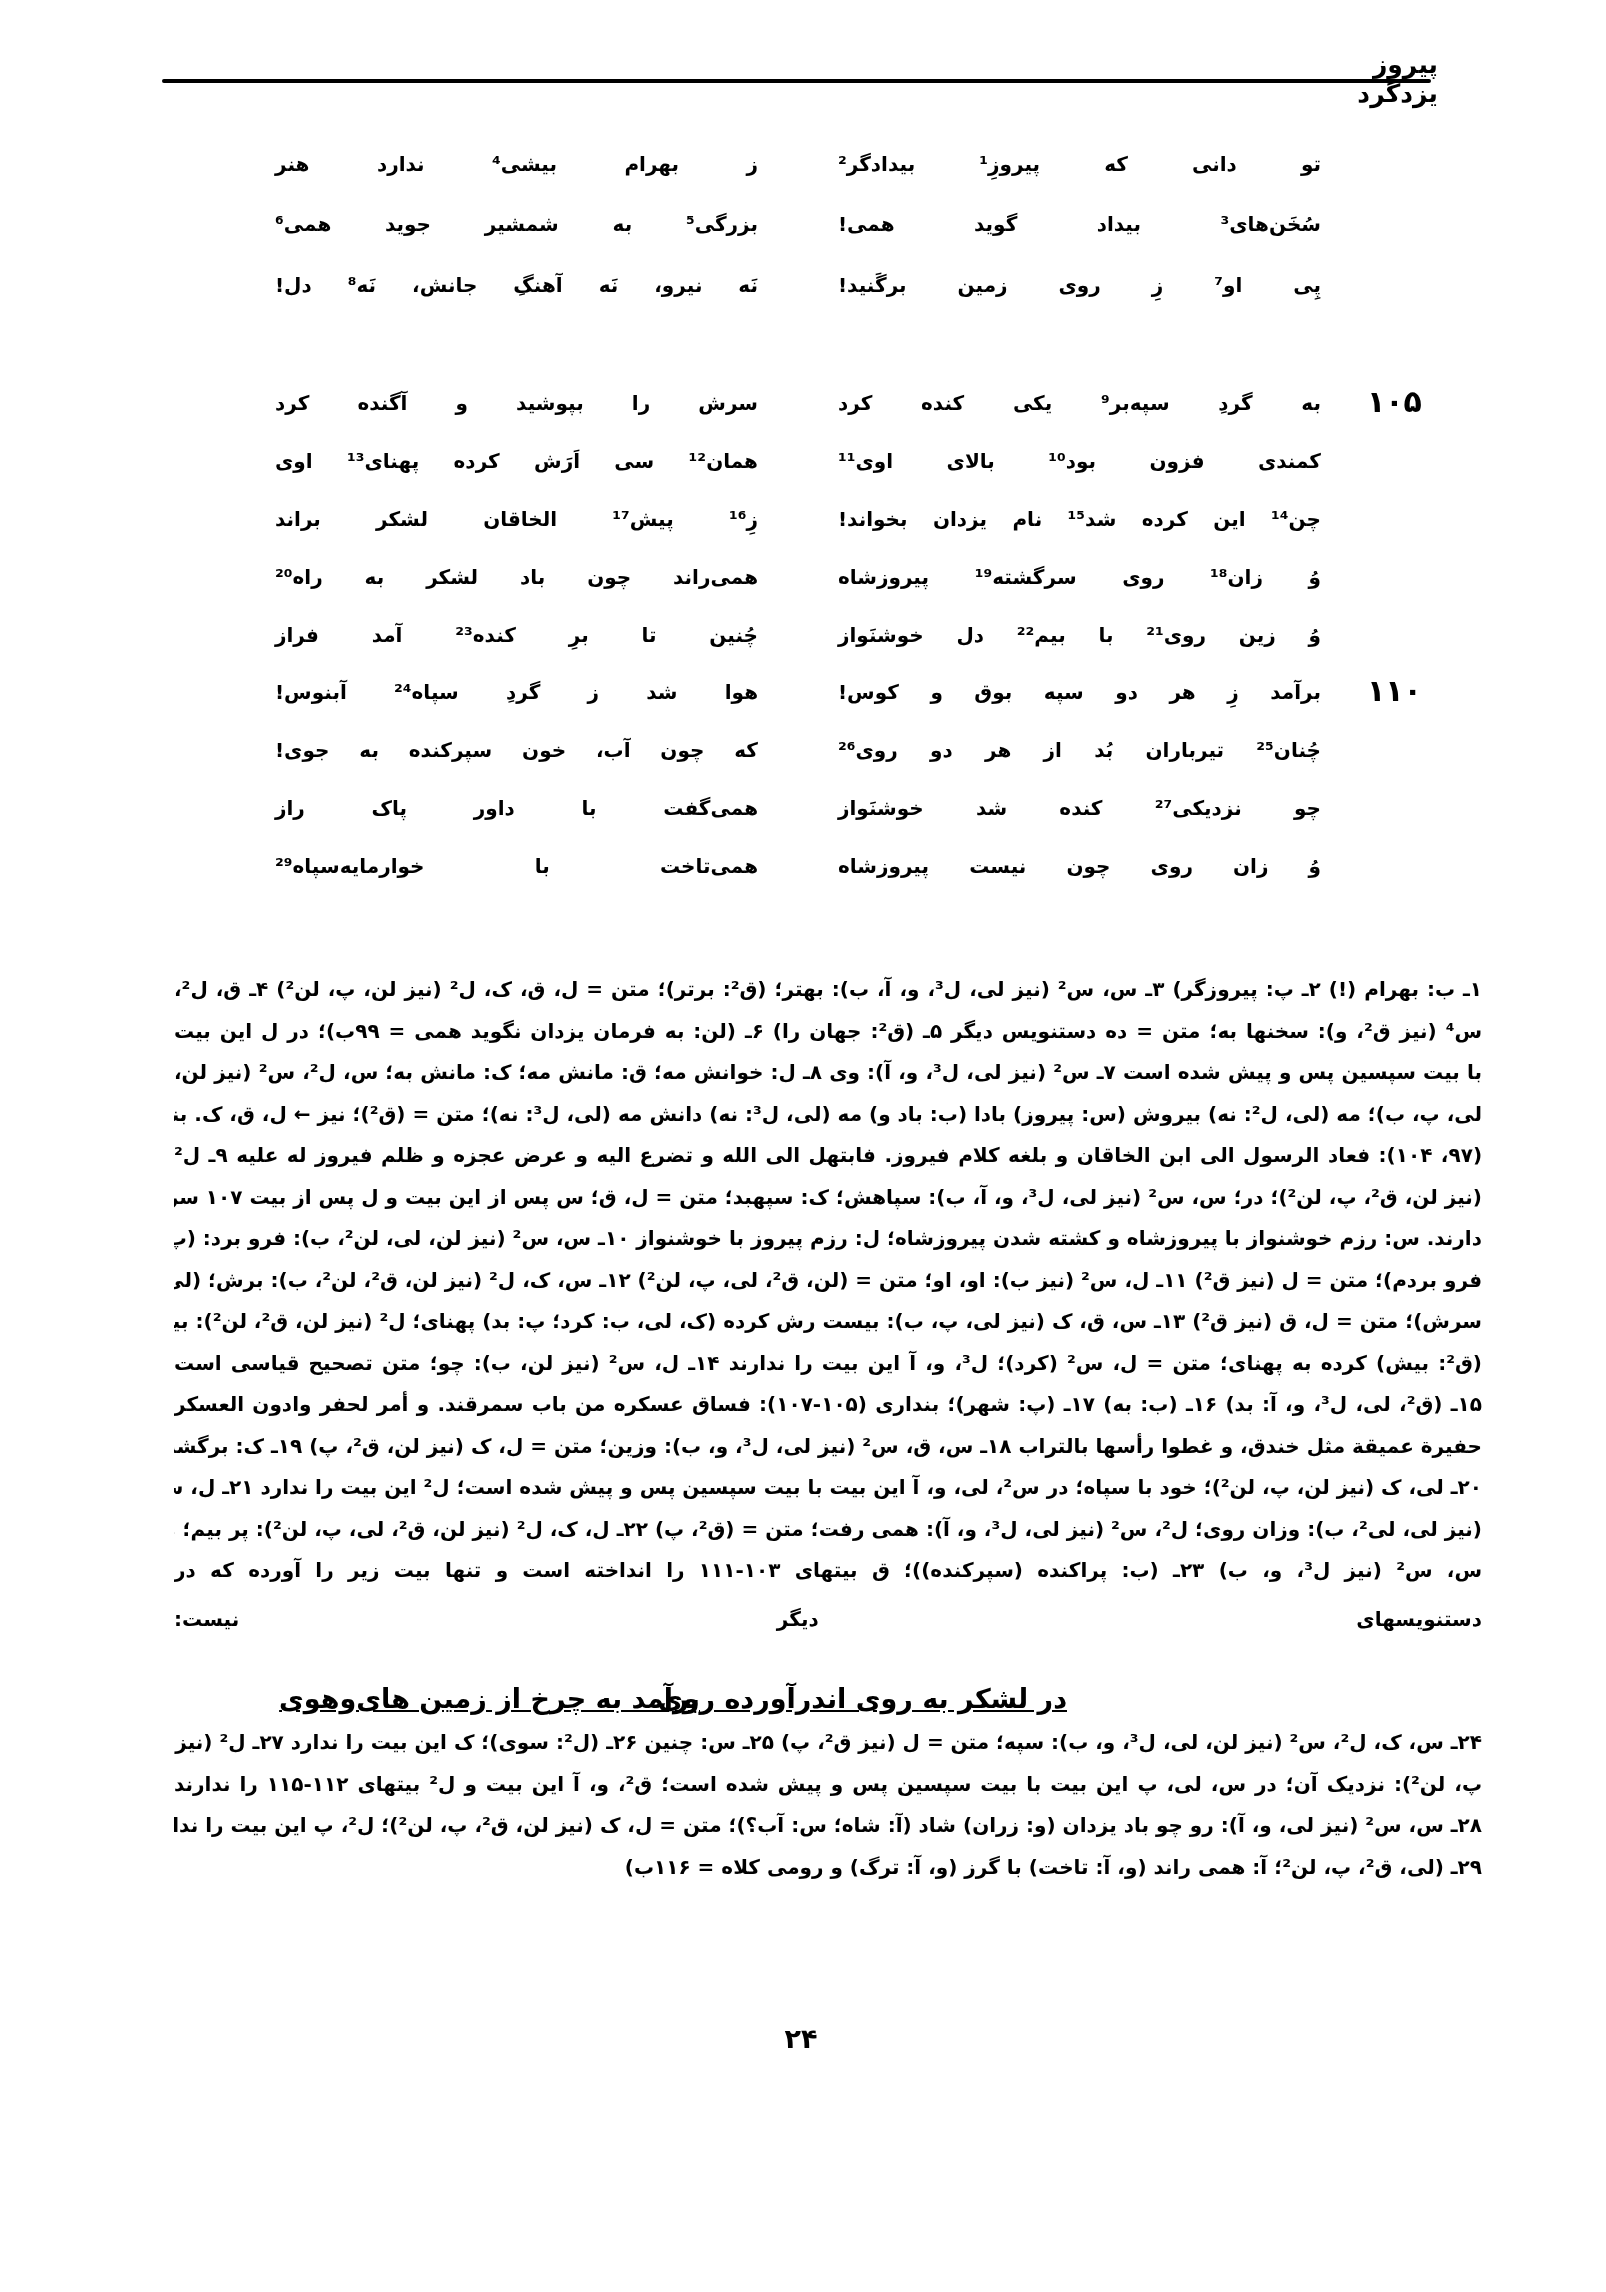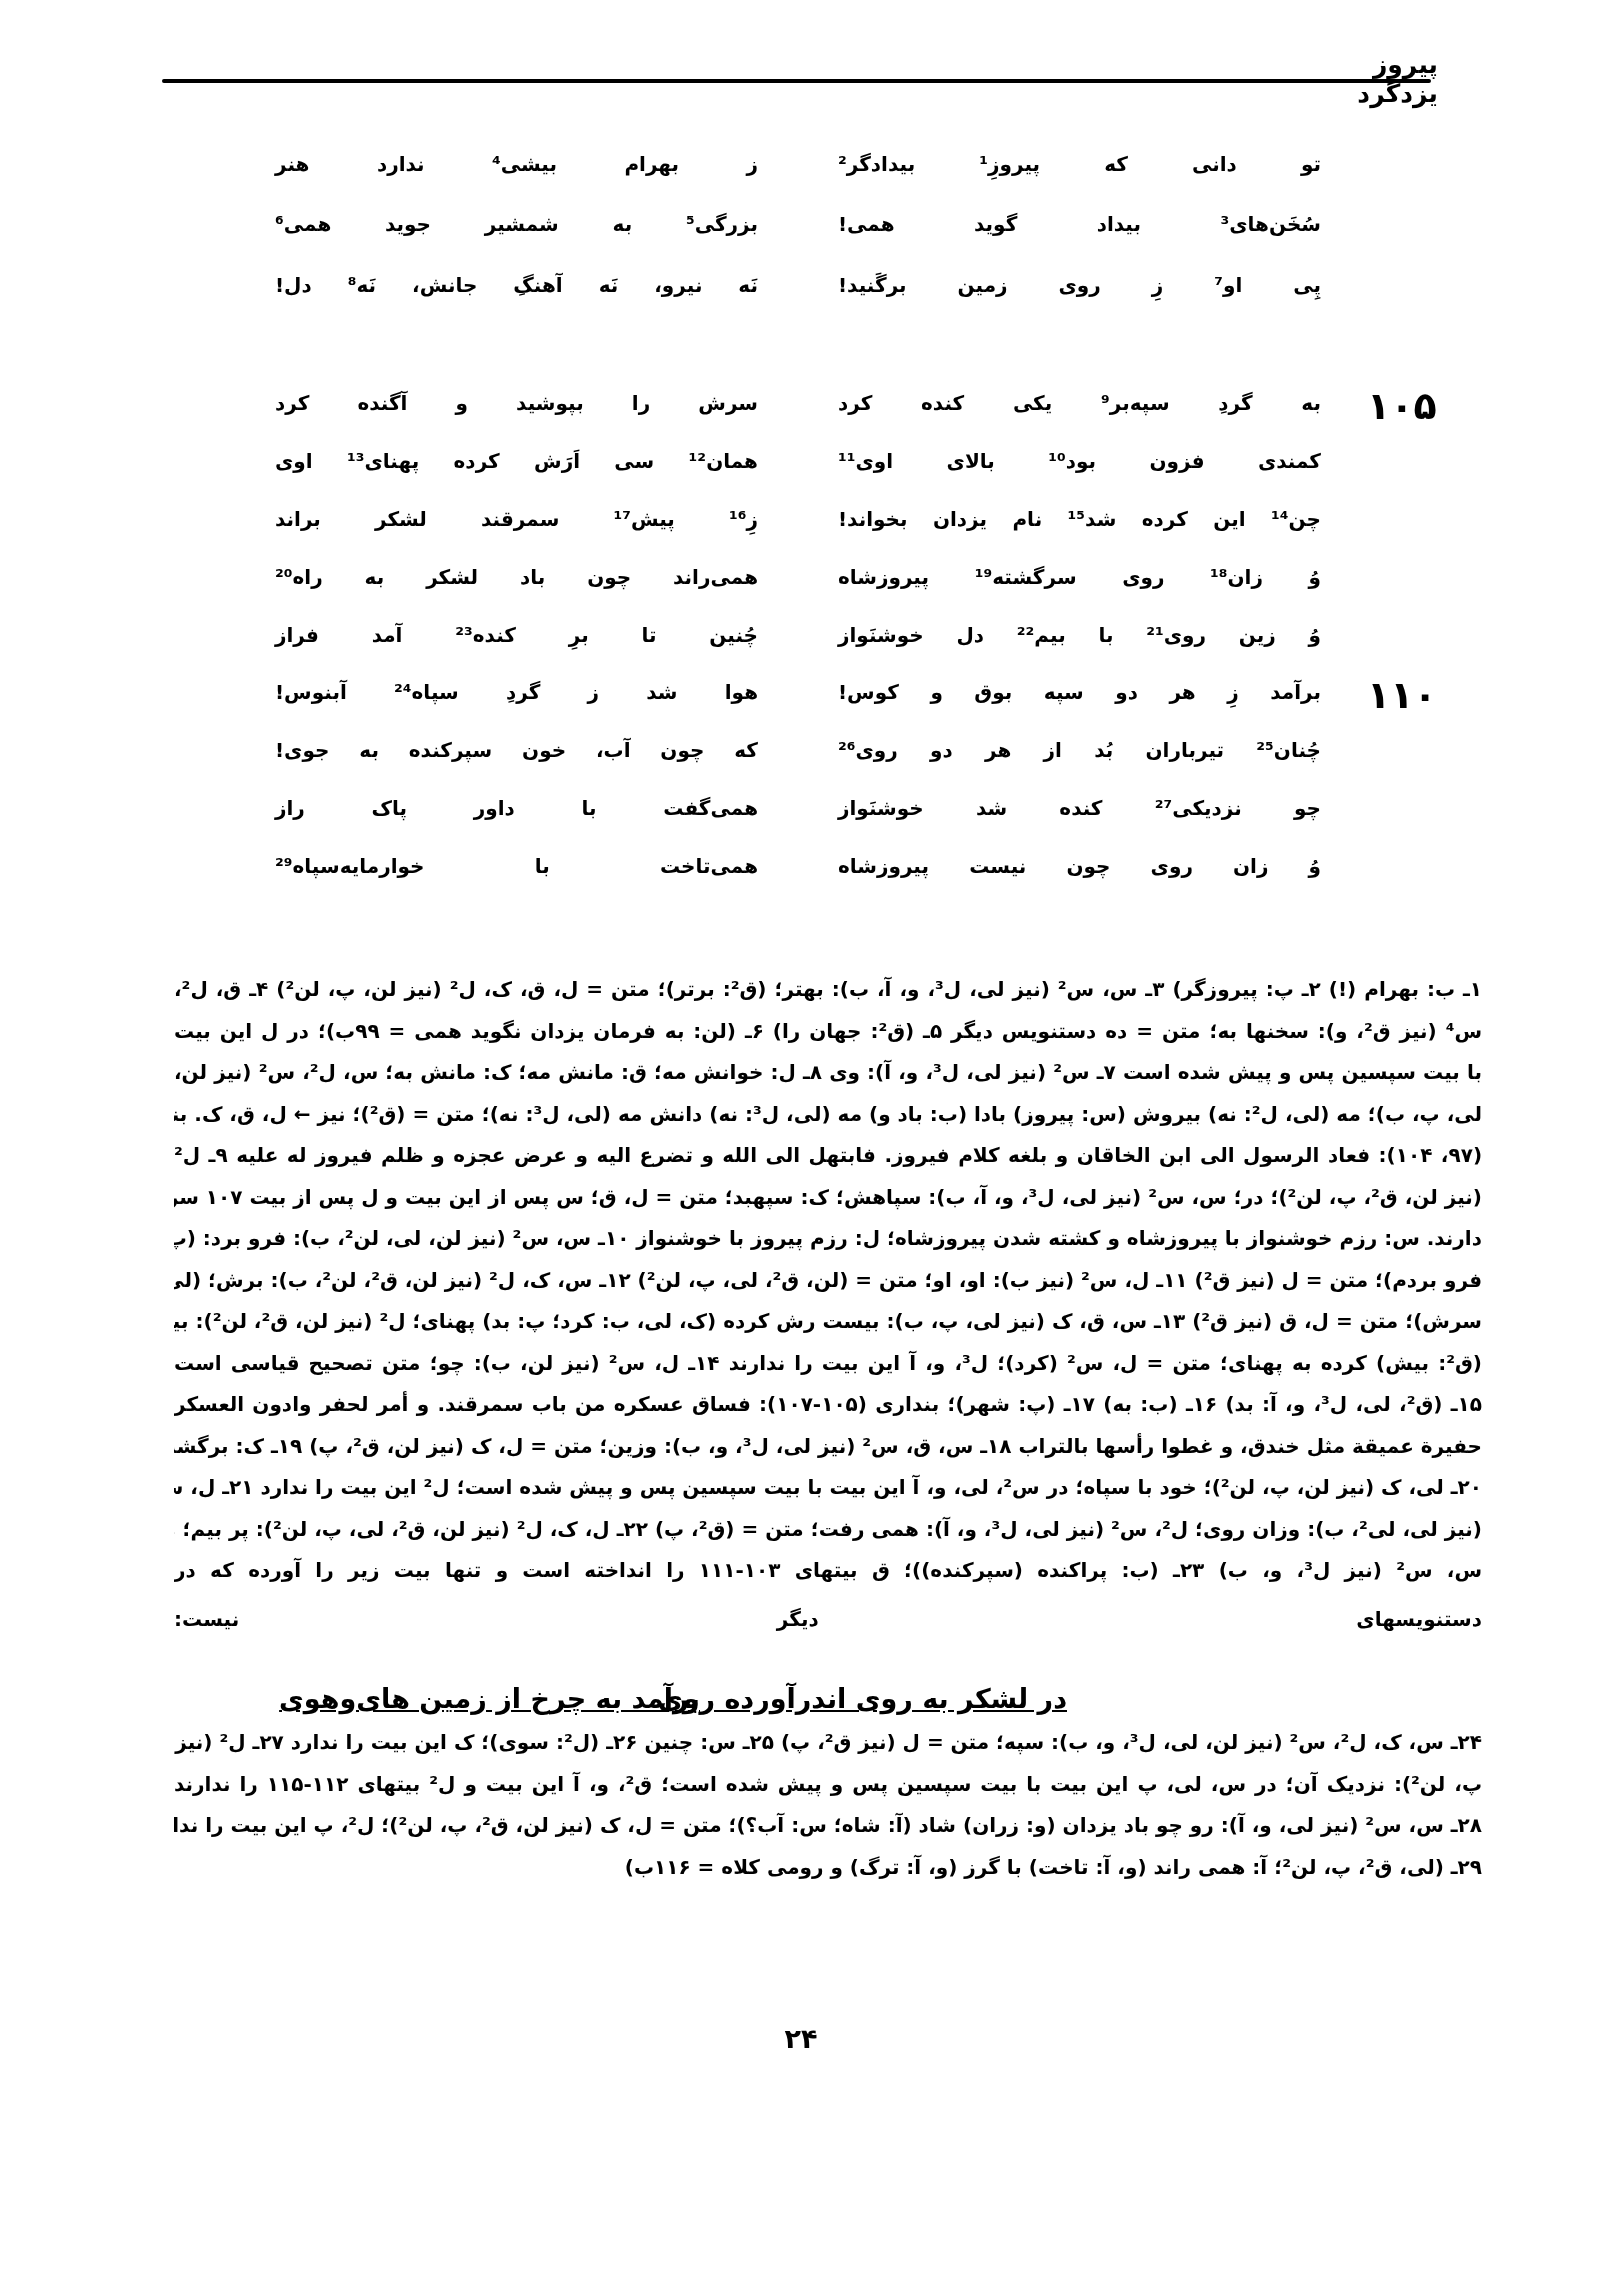--- a/index.html
+++ b/index.html
@@ -15,21 +15,21 @@
     .header-rule {
       position: absolute; left: 162px; top: 79px; width: 1269px; height: 3.9px;
       background: #000; border-radius: 1.9px;
     }
     .verse-line {
       position: absolute; white-space: nowrap; direction: rtl;
       font-size: 20px; font-weight: bold; line-height: 39px;
       text-align: justify; text-align-last: justify;
     }
     .verse-num {
-      position: absolute; font-size: 38px; font-weight: bold; direction: rtl;
+      position: absolute; font-size: 30px; font-weight: bold; direction: rtl;
     }
     .footnotes {
       position: absolute; left: 174px; top: 975px; width: 1308px;
       direction: rtl;
     }
     .fn-line {
       position: absolute; right: 0; width: 1308px; white-space: nowrap; overflow: hidden;
       font-size: 20px; font-weight: bold; line-height: 29px;
       text-align: justify; text-align-last: justify; direction: rtl;
       letter-spacing: -0.3px;
@@ -71,21 +71,21 @@
     <div class="verse-line" style="left:838px; top:500px; width:483px;">چن¹⁴ این کرده شد¹⁵ نام یزدان بخواند!</div>
     <div class="verse-line" style="left:838px; top:558px; width:483px;">وُ زان¹⁸ روی سرگشته¹⁹ پیروزشاه</div>
     <div class="verse-line" style="left:838px; top:616px; width:483px;">وُ زین روی²¹ با بیم²² دل خوشنَواز</div>
     <div class="verse-line" style="left:838px; top:673px; width:483px;">برآمد زِ هر دو سپه بوق و کوس!</div>
     <div class="verse-line" style="left:838px; top:731px; width:483px;">چُنان²⁵ تیرباران بُد از هر دو روی²⁶</div>
     <div class="verse-line" style="left:838px; top:789px; width:483px;">چو نزدیکی²⁷ کنده شد خوشنَواز</div>
     <div class="verse-line" style="left:838px; top:847px; width:483px;">وُ زان روی چون نیست پیروزشاه</div>
 
     <div class="verse-line" style="left:275px; top:384px; width:483px;">سرش را بپوشید و آگنده کرد</div>
     <div class="verse-line" style="left:275px; top:442px; width:483px;">همان¹² سی اَرَش کرده پهنای¹³ اوی</div>
-    <div class="verse-line" style="left:275px; top:500px; width:483px;">زِ¹⁶ پیش¹⁷ سمرقند لشکر براند</div>
+    <div class="verse-line" style="left:275px; top:500px; width:483px;">زِ¹⁶ پیش¹⁷ الخاقان لشکر براند</div>
     <div class="verse-line" style="left:275px; top:558px; width:483px;">همی‌راند چون باد لشکر به راه²⁰</div>
     <div class="verse-line" style="left:275px; top:616px; width:483px;">چُنین تا برِ کنده²³ آمد فراز</div>
     <div class="verse-line" style="left:275px; top:673px; width:483px;">هوا شد ز گردِ سپاه²⁴ آبنوس!</div>
     <div class="verse-line" style="left:275px; top:731px; width:483px;">که چون آب، خون سپرکنده به جوی!</div>
     <div class="verse-line" style="left:275px; top:789px; width:483px;">همی‌گفت با داور پاک راز</div>
     <div class="verse-line" style="left:275px; top:847px; width:483px;">همی‌تاخت با خوارمایه‌سپاه²⁹</div>
   </div>
 
   <div class="footnotes">
     <div class="fn-line" style="top:0px;">۱ـ ب: بهرام (!)  ۲ـ پ: پیروزگر)  ۳ـ س، س² (نیز لی، ل³، و، آ، ب): بهتر؛ (ق²: برتر)؛ متن = ل، ق، ک، ل² (نیز لن، پ، لن²)  ۴ـ ق، ل²،</div>

